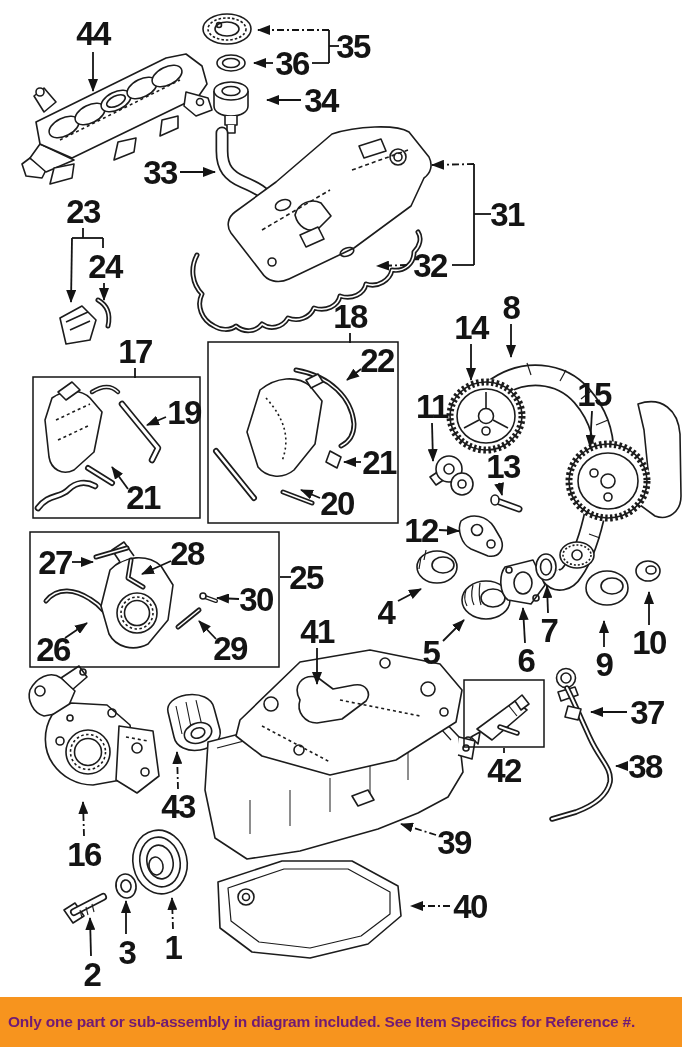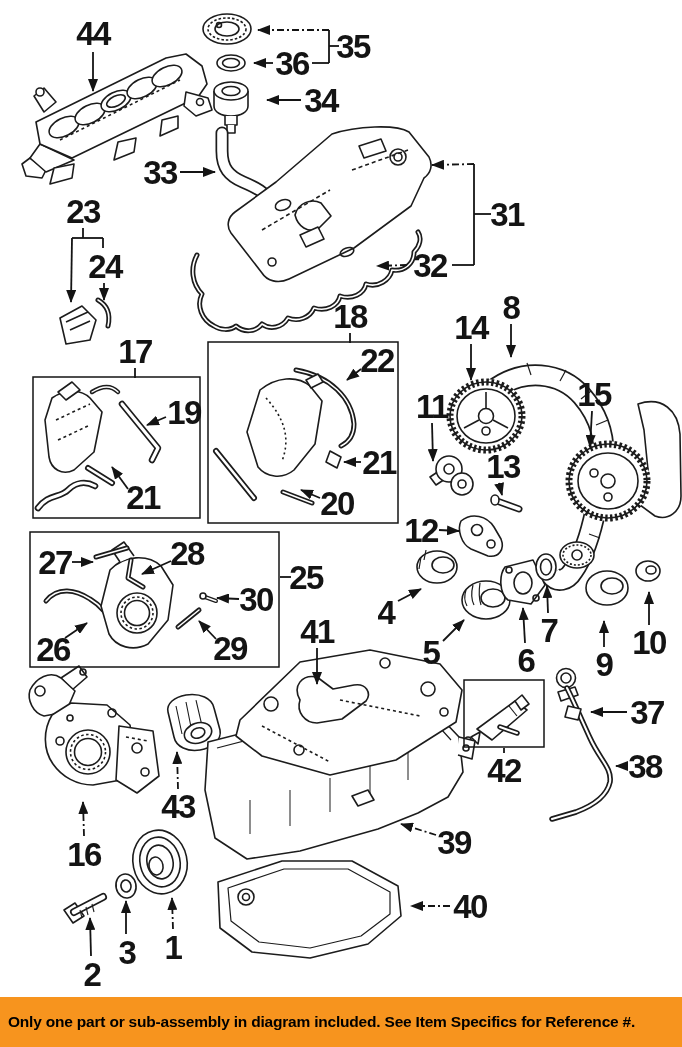--- a/index.html
+++ b/index.html
@@ -418,17 +418,17 @@
         <text x="645" y="766" class="plbl" dominant-baseline="central">38</text>
         <text x="454" y="842" class="plbl" dominant-baseline="central">39</text>
         <text x="470" y="906" class="plbl" dominant-baseline="central">40</text>
         <text x="317" y="631" class="plbl" dominant-baseline="central">41</text>
         <text x="504" y="770" class="plbl" dominant-baseline="central">42</text>
         <text x="178" y="806" class="plbl" dominant-baseline="central">43</text>
         <text x="93" y="33" class="plbl" dominant-baseline="central">44</text>
       </g>
 </svg>
 
-<div class="banner" style="background: rgb(247, 148, 30); color: #000000;">
+<div class="banner" style="background: rgb(247, 148, 30); color: #701a75;">
   <div class="ln">Only one part or sub-assembly in diagram included. See Item Specifics for Reference #.</div>
 </div>
 
 </div>
 
 </body></html>

